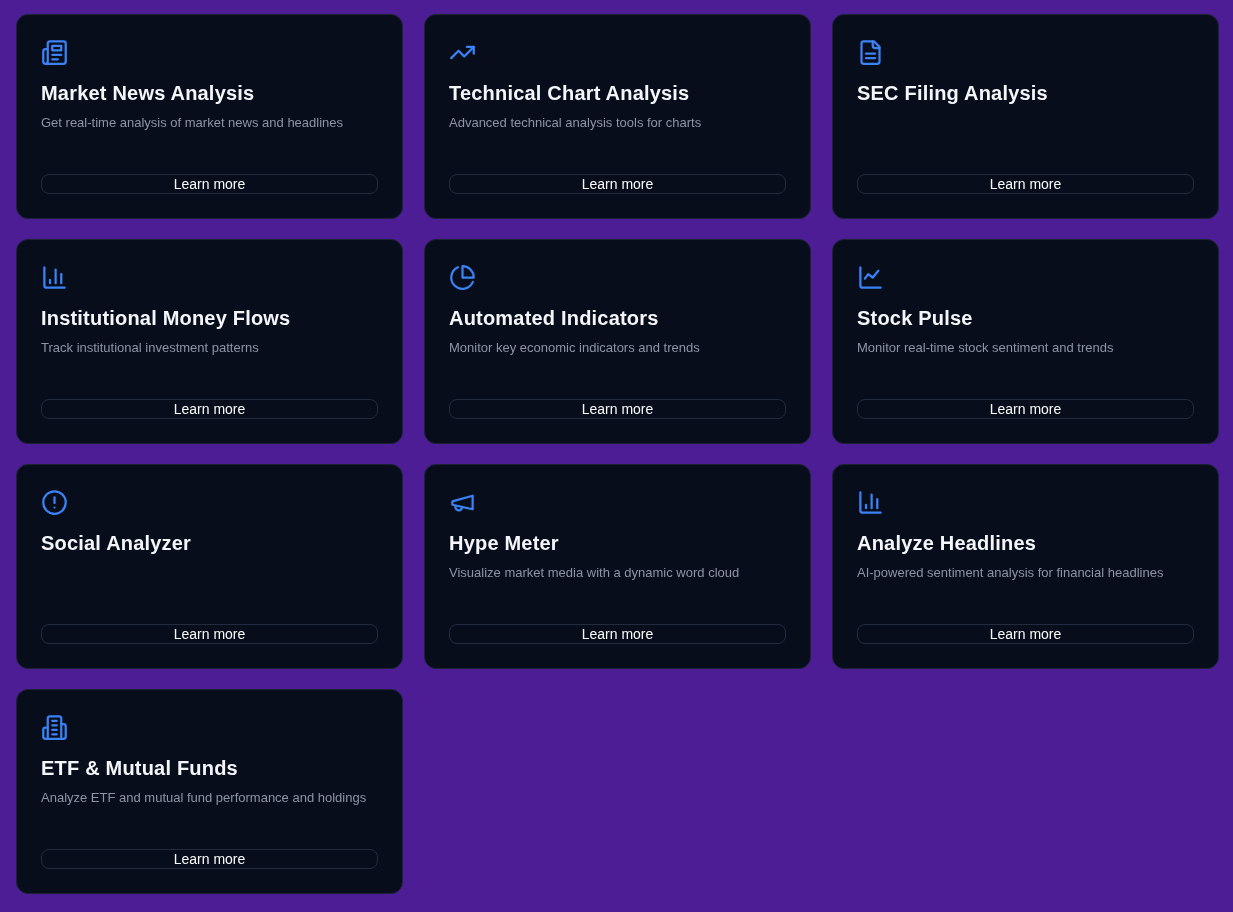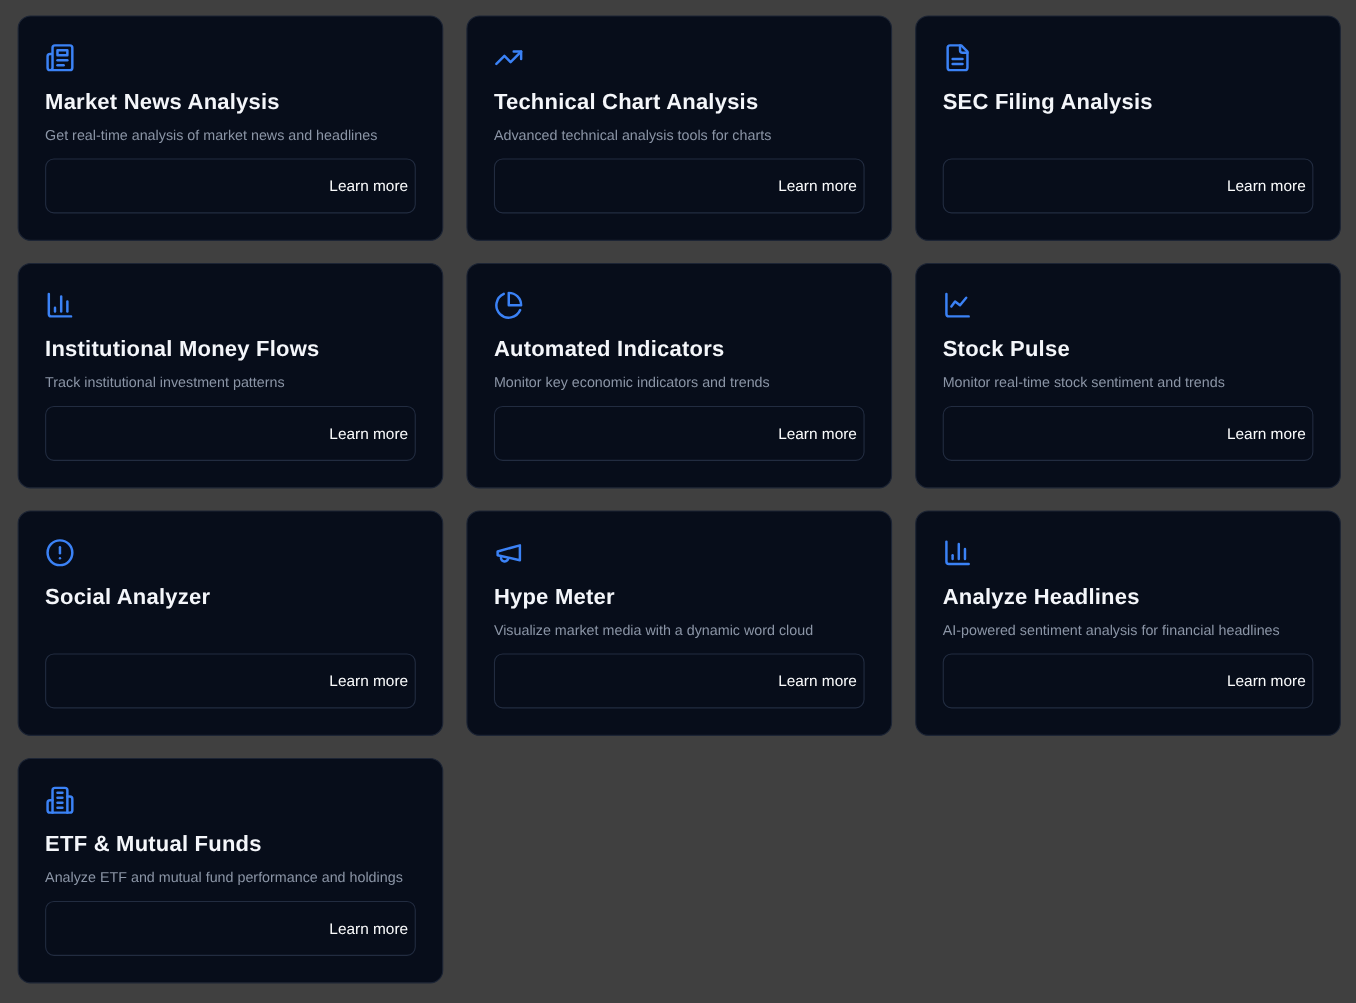--- a/index.html
+++ b/index.html
@@ -6,21 +6,21 @@
     margin: 0;
     padding: 0;
     background: #040815;
     font-family: "Liberation Sans", sans-serif;
     -webkit-font-smoothing: antialiased;
   }
   .page {
     width: 1233px;
     height: 912px;
     box-sizing: border-box;
-    background: #404040;
+    background: #4c1d95;
     padding: 14px 14px 18px 16px;
   }
   .grid {
     display: grid;
     grid-template-columns: repeat(3, 387px);
     column-gap: 21px;
     row-gap: 20px;
   }
   .card {
     box-sizing: border-box;
@@ -57,29 +57,28 @@
   }
   .card-desc {
     margin: 0;
     font-size: 13px;
     color: #8b95a6;
     line-height: 1.35;
   }
   .learn-more-btn {
     margin-top: auto;
     width: 100%;
-    height: 50px;
+    height: 20px;
     background: transparent;
     border: 1px solid #222c40;
     border-radius: 8px;
     color: #fafbfc;
     font-size: 14px;
     font-family: "Liberation Sans", sans-serif;
     cursor: pointer;
-    text-align: right;
   }
 </style>
 </head>
 <body>
 
 <div class="page">
   <div class="grid">
 
     <div class="card">
       <div class="icon-wrap">

